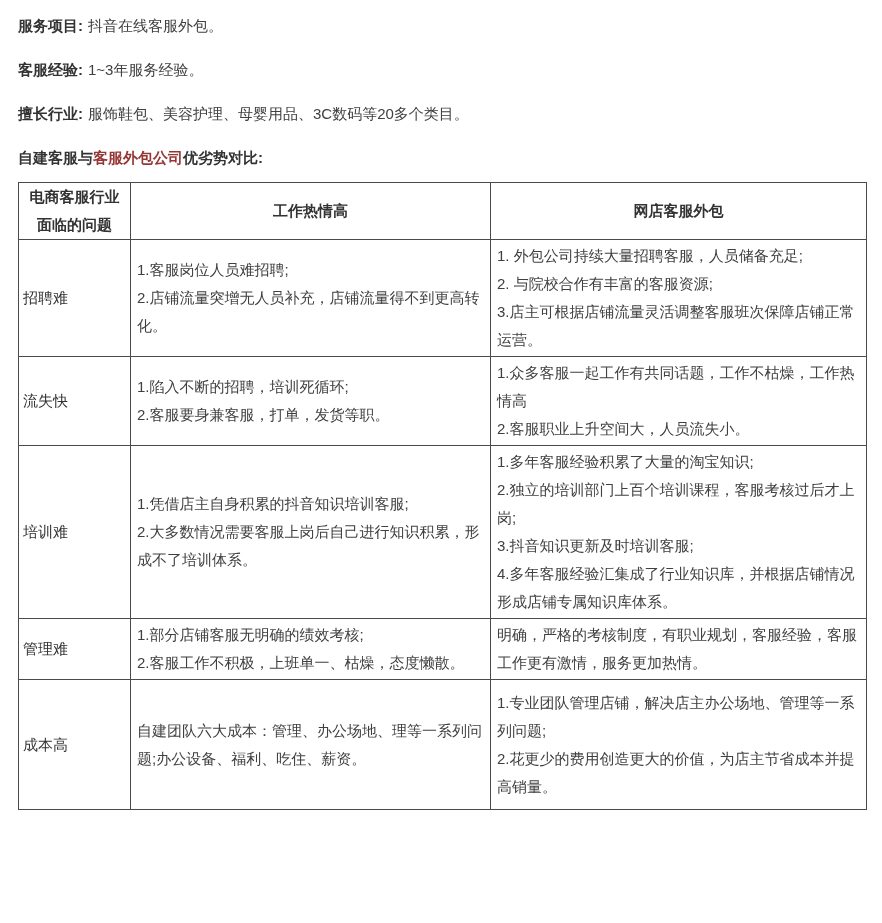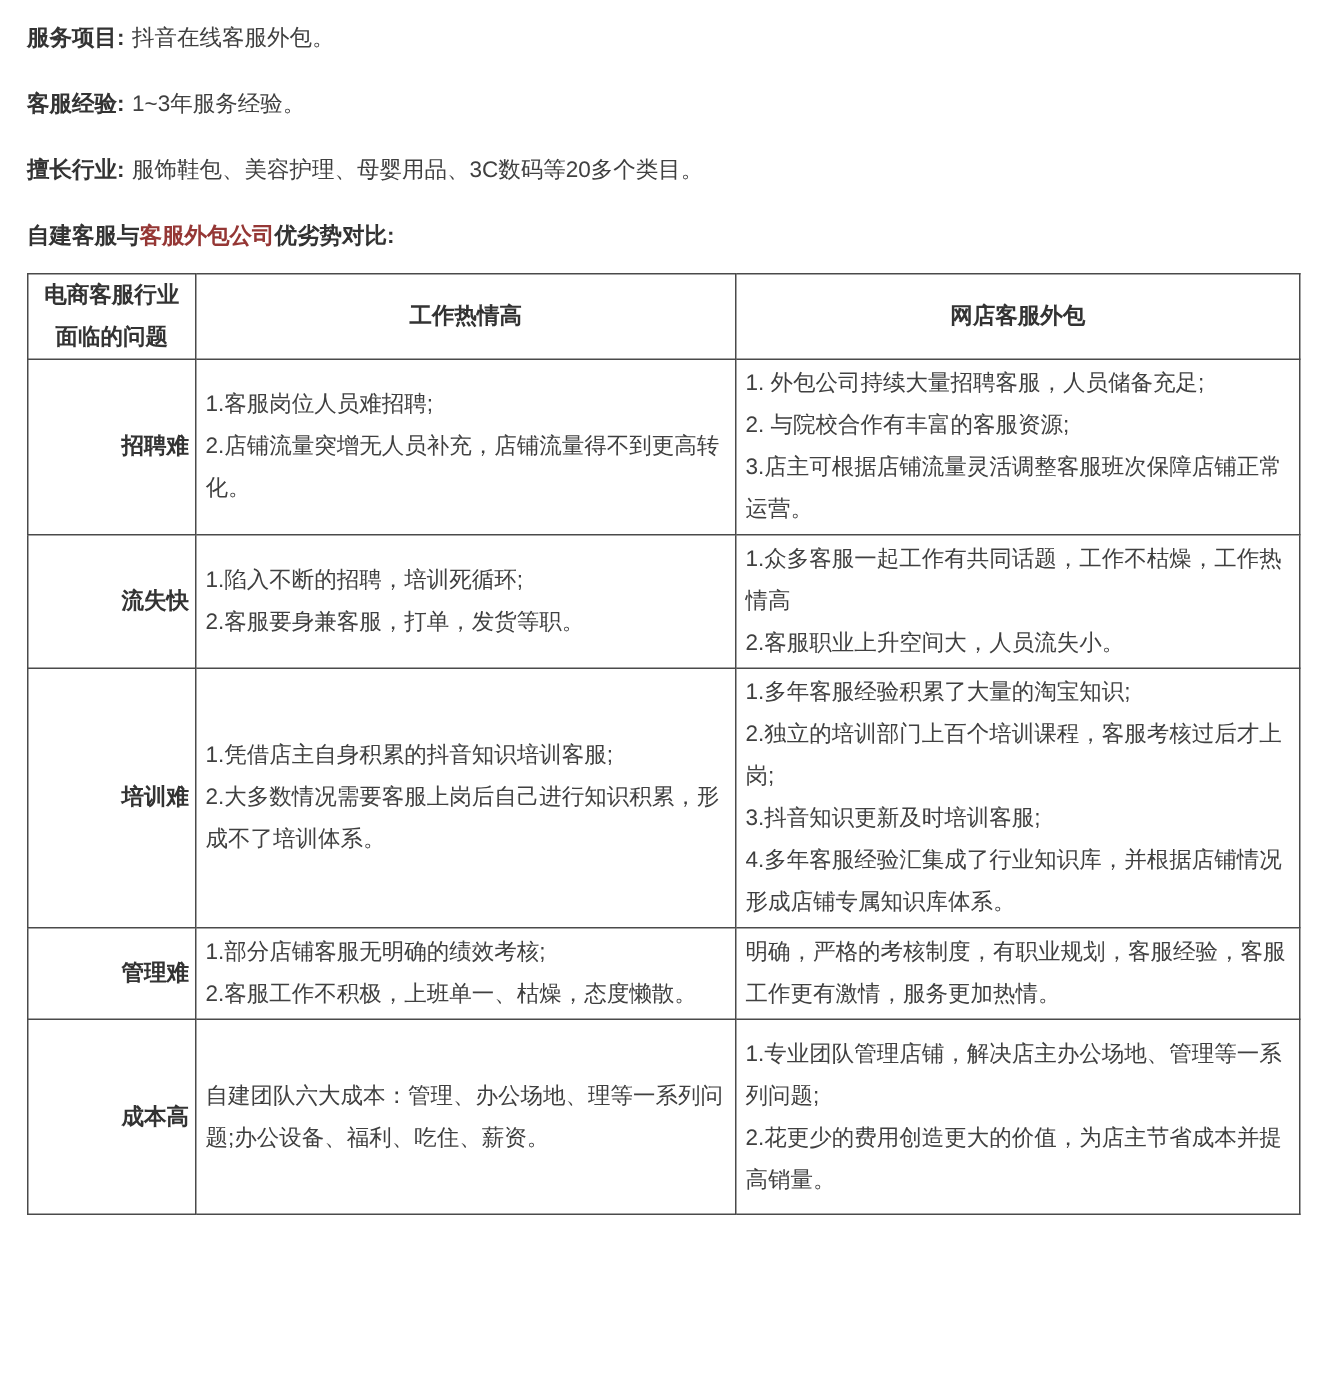--- a/index.html
+++ b/index.html
@@ -51,23 +51,23 @@
   col.c-problem { width: 112px; }
   col.c-self    { width: 360px; }
   col.c-out     { width: 376px; }
   table.compare th {
     font-weight: bold;
     color: #333333;
     text-align: center;
     padding: 0 4px;
   }
   td.problem-cell {
-    font-weight: bold;
+    font-weight: normal;
     color: #333333;
-    text-align: right;
+    text-align: left;
     padding: 0 4px;
   }
   td.content-cell {
     text-align: left;
     padding: 2px 8px 2px 6px;
   }
   tr.r-header { height: 56px; }
   tr.r0 { height: 113px; }
   tr.r1 { height: 84px; }
   tr.r2 { height: 157px; }

